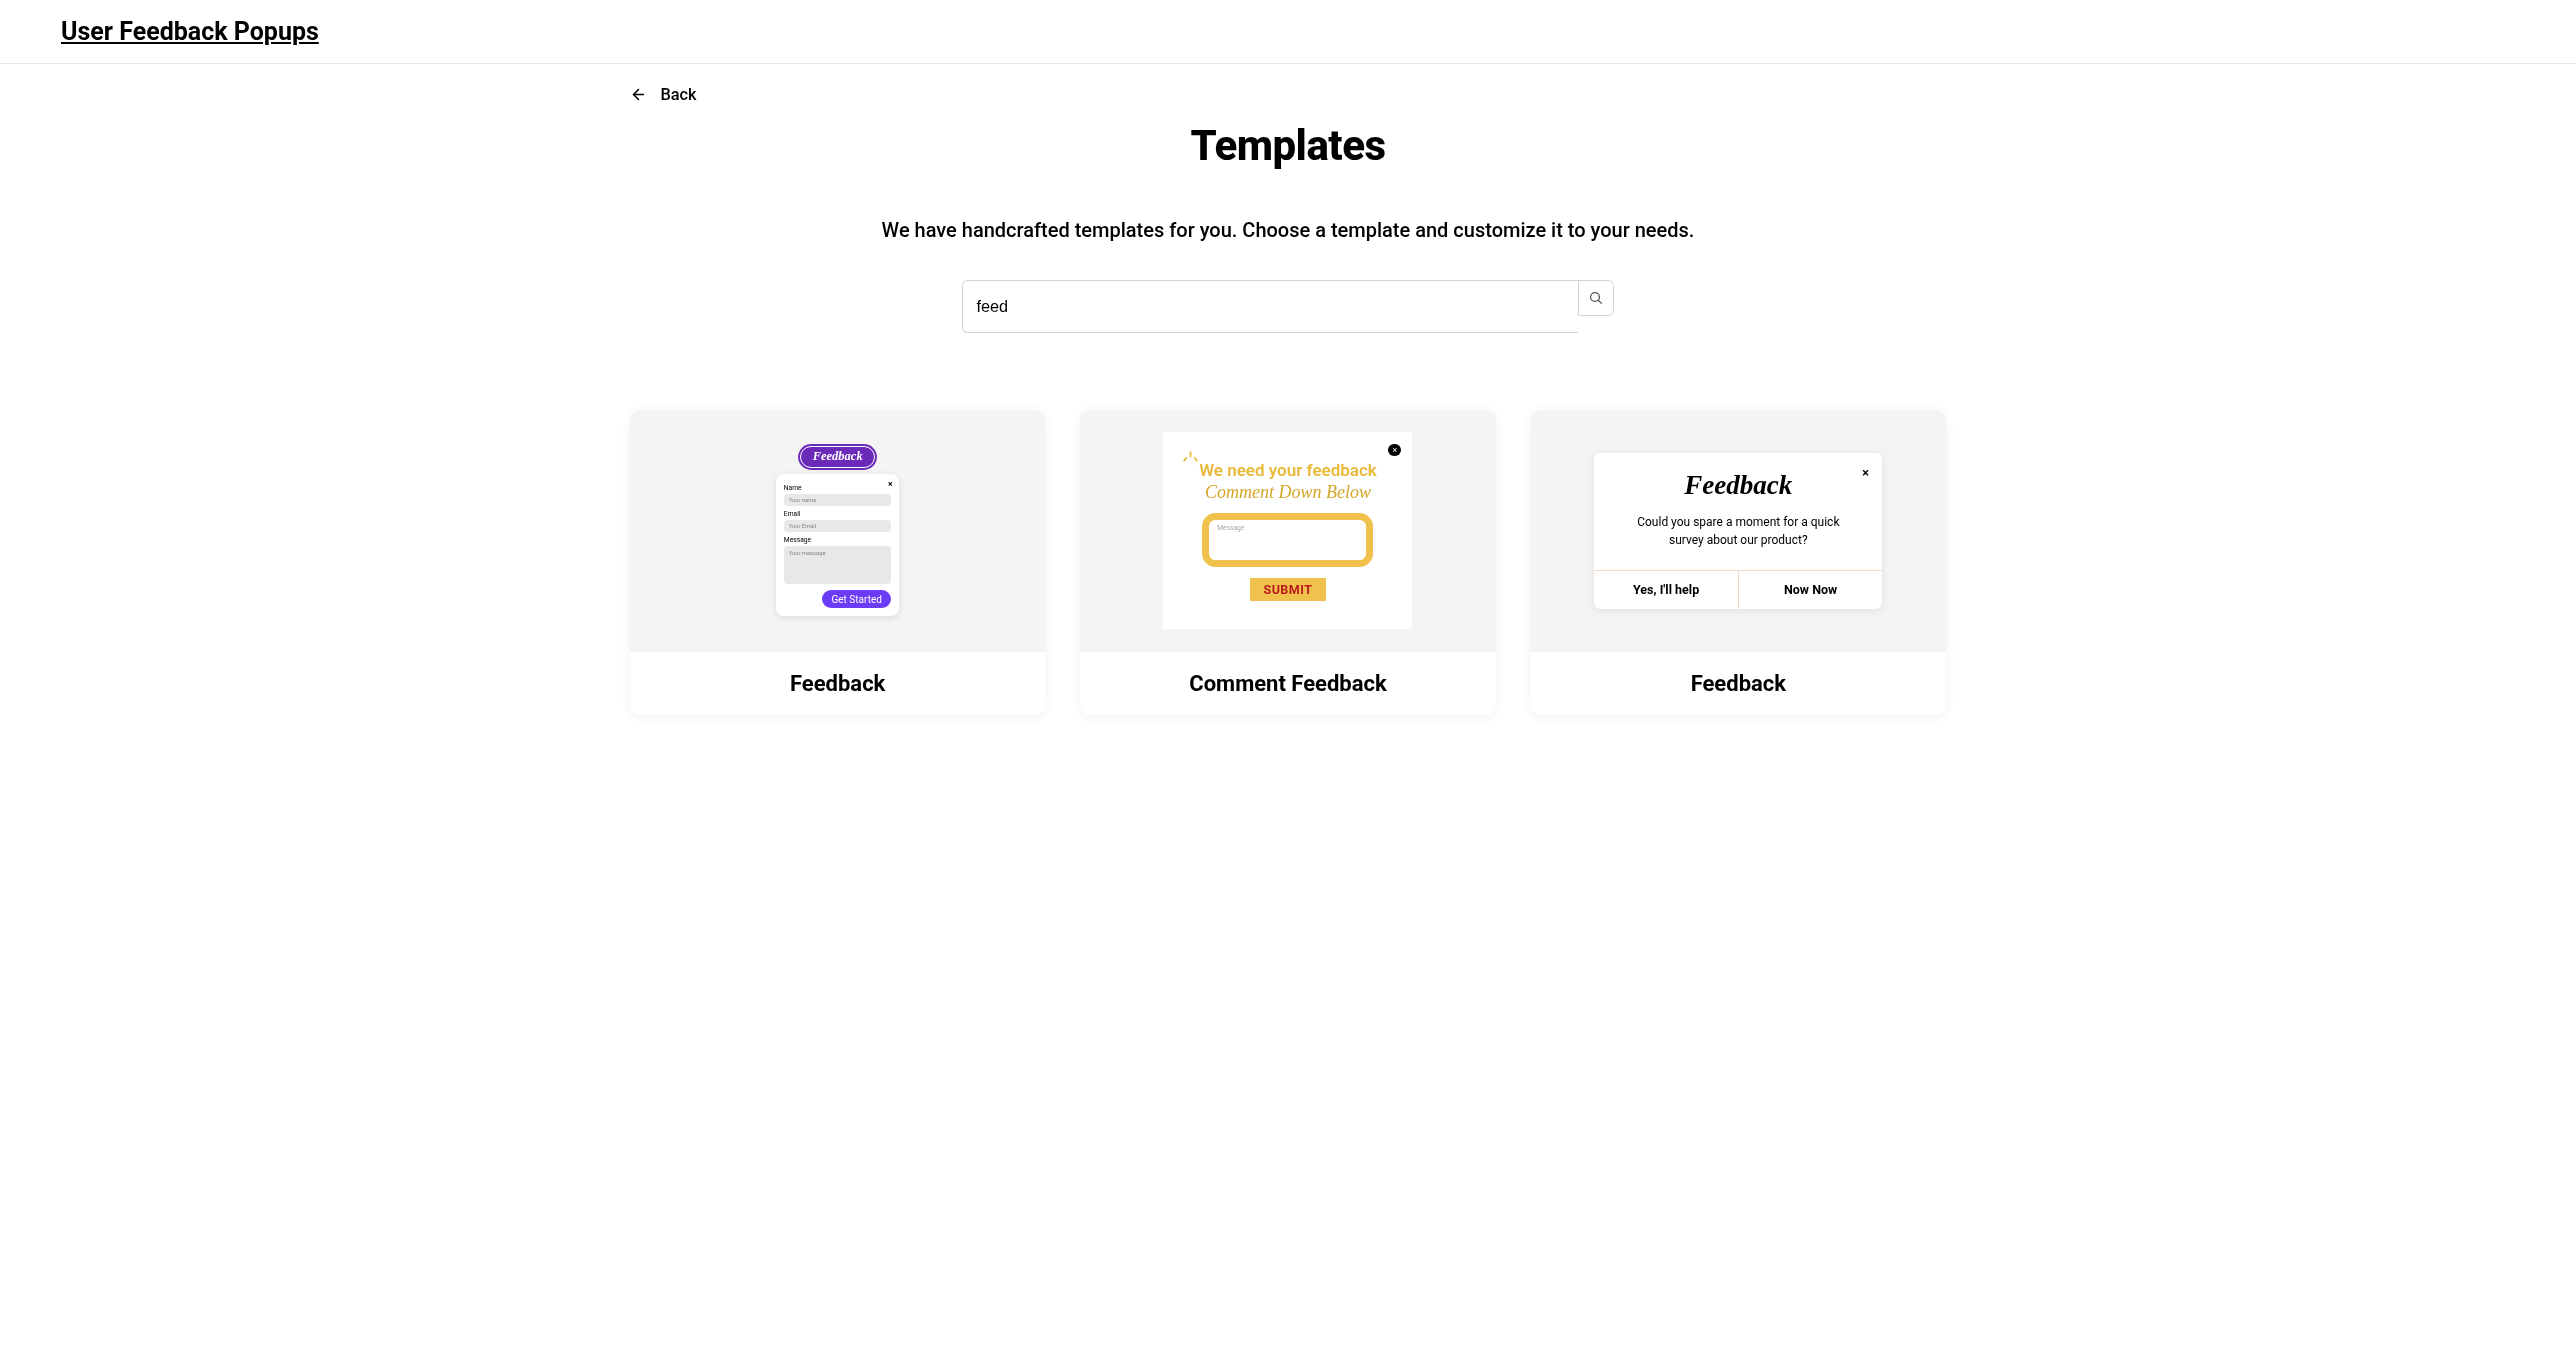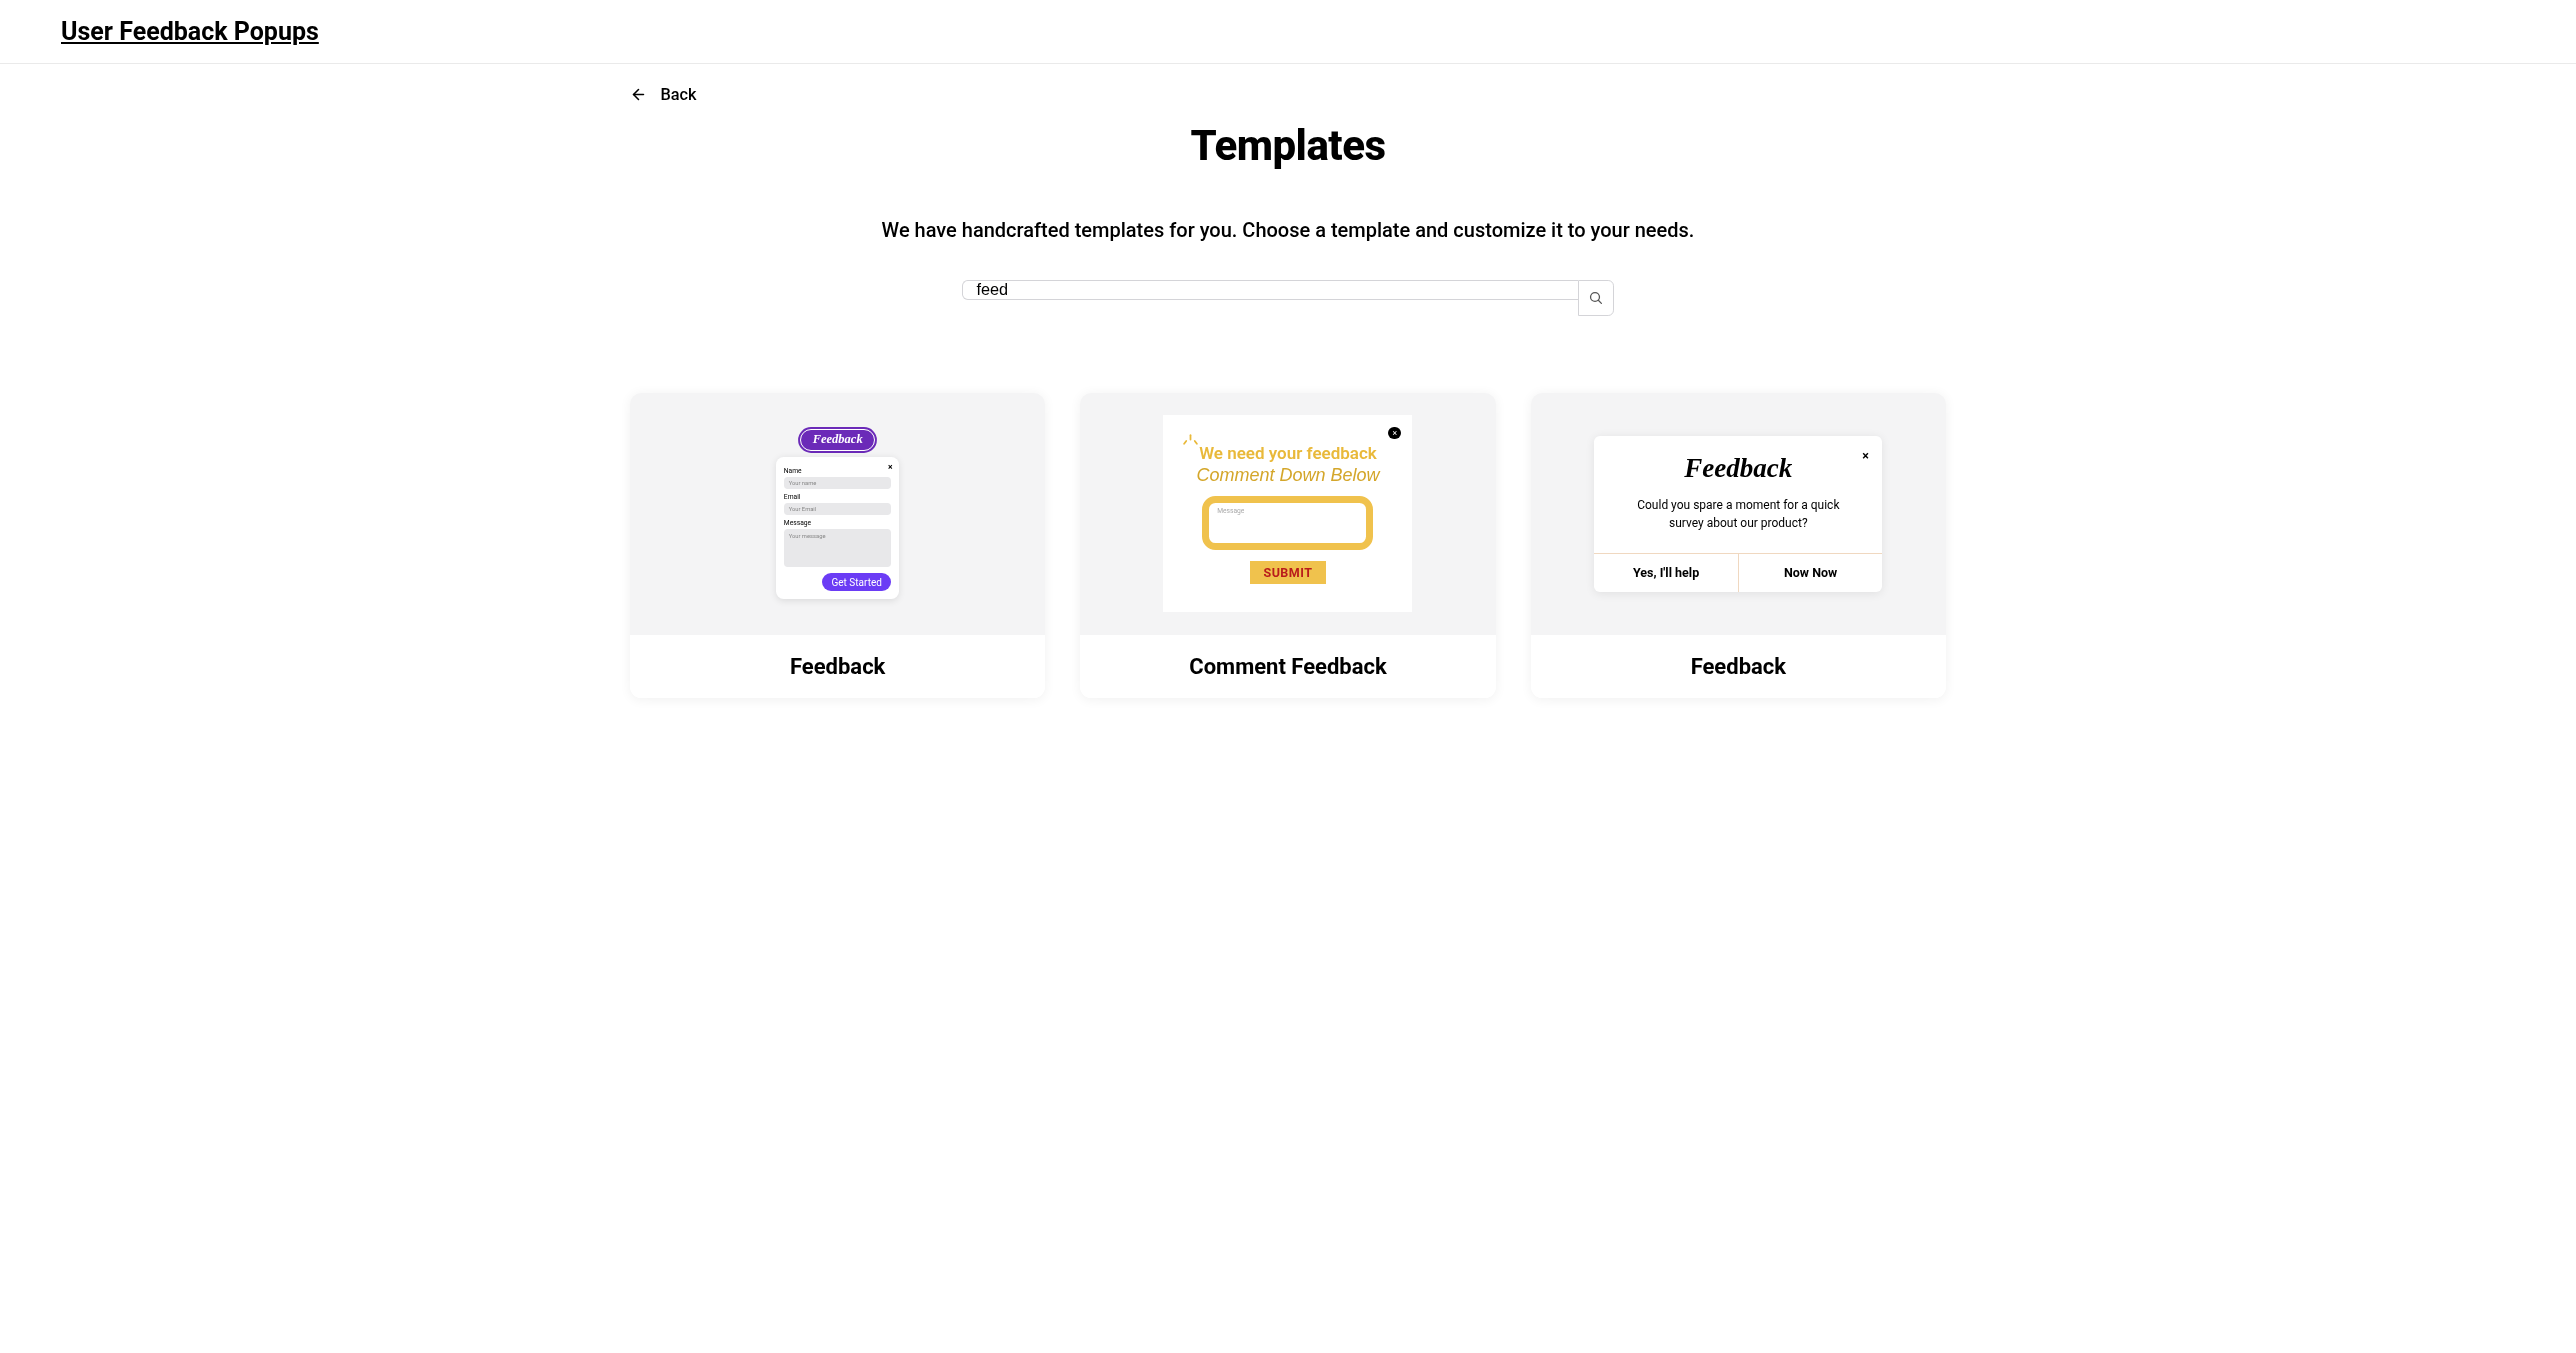--- a/index.html
+++ b/index.html
@@ -57,21 +57,21 @@
   display: flex;
   justify-content: center;
   margin-top: 38px;
 }
 .search-box {
   display: flex;
   width: 652px;
 }
 .search-input {
   flex: 1;
-  height: 20px;
+  height: 53px;
   padding: 0 13.4px;
   font-size: 16.3px;
   border: 1px solid #d4d4d8;
   border-right: none;
   border-radius: 5.8px 0 0 5.8px;
   outline: none;
 }
 .search-btn {
   width: 36px;
   height: 36px;
@@ -224,21 +224,21 @@
   height: 17px;
 }
 .pv2-title1 {
   color: #e9b93a;
   font-size: 17px;
   font-weight: 600;
   margin-top: 7px;
 }
 .pv2-title2 {
   color: #d4a62a;
-  font-family: Liberation Sans, sans-serif;
+  font-family: Liberation Serif, serif;
   font-style: italic;
   font-size: 18px;
   margin-top: 1.9px;
 }
 .pv2-msgbox {
   border: 7.7px solid #f0c24d;
   border-radius: 13.4px;
   width: 171px;
   height: 54px;
   margin-top: 9.6px;

